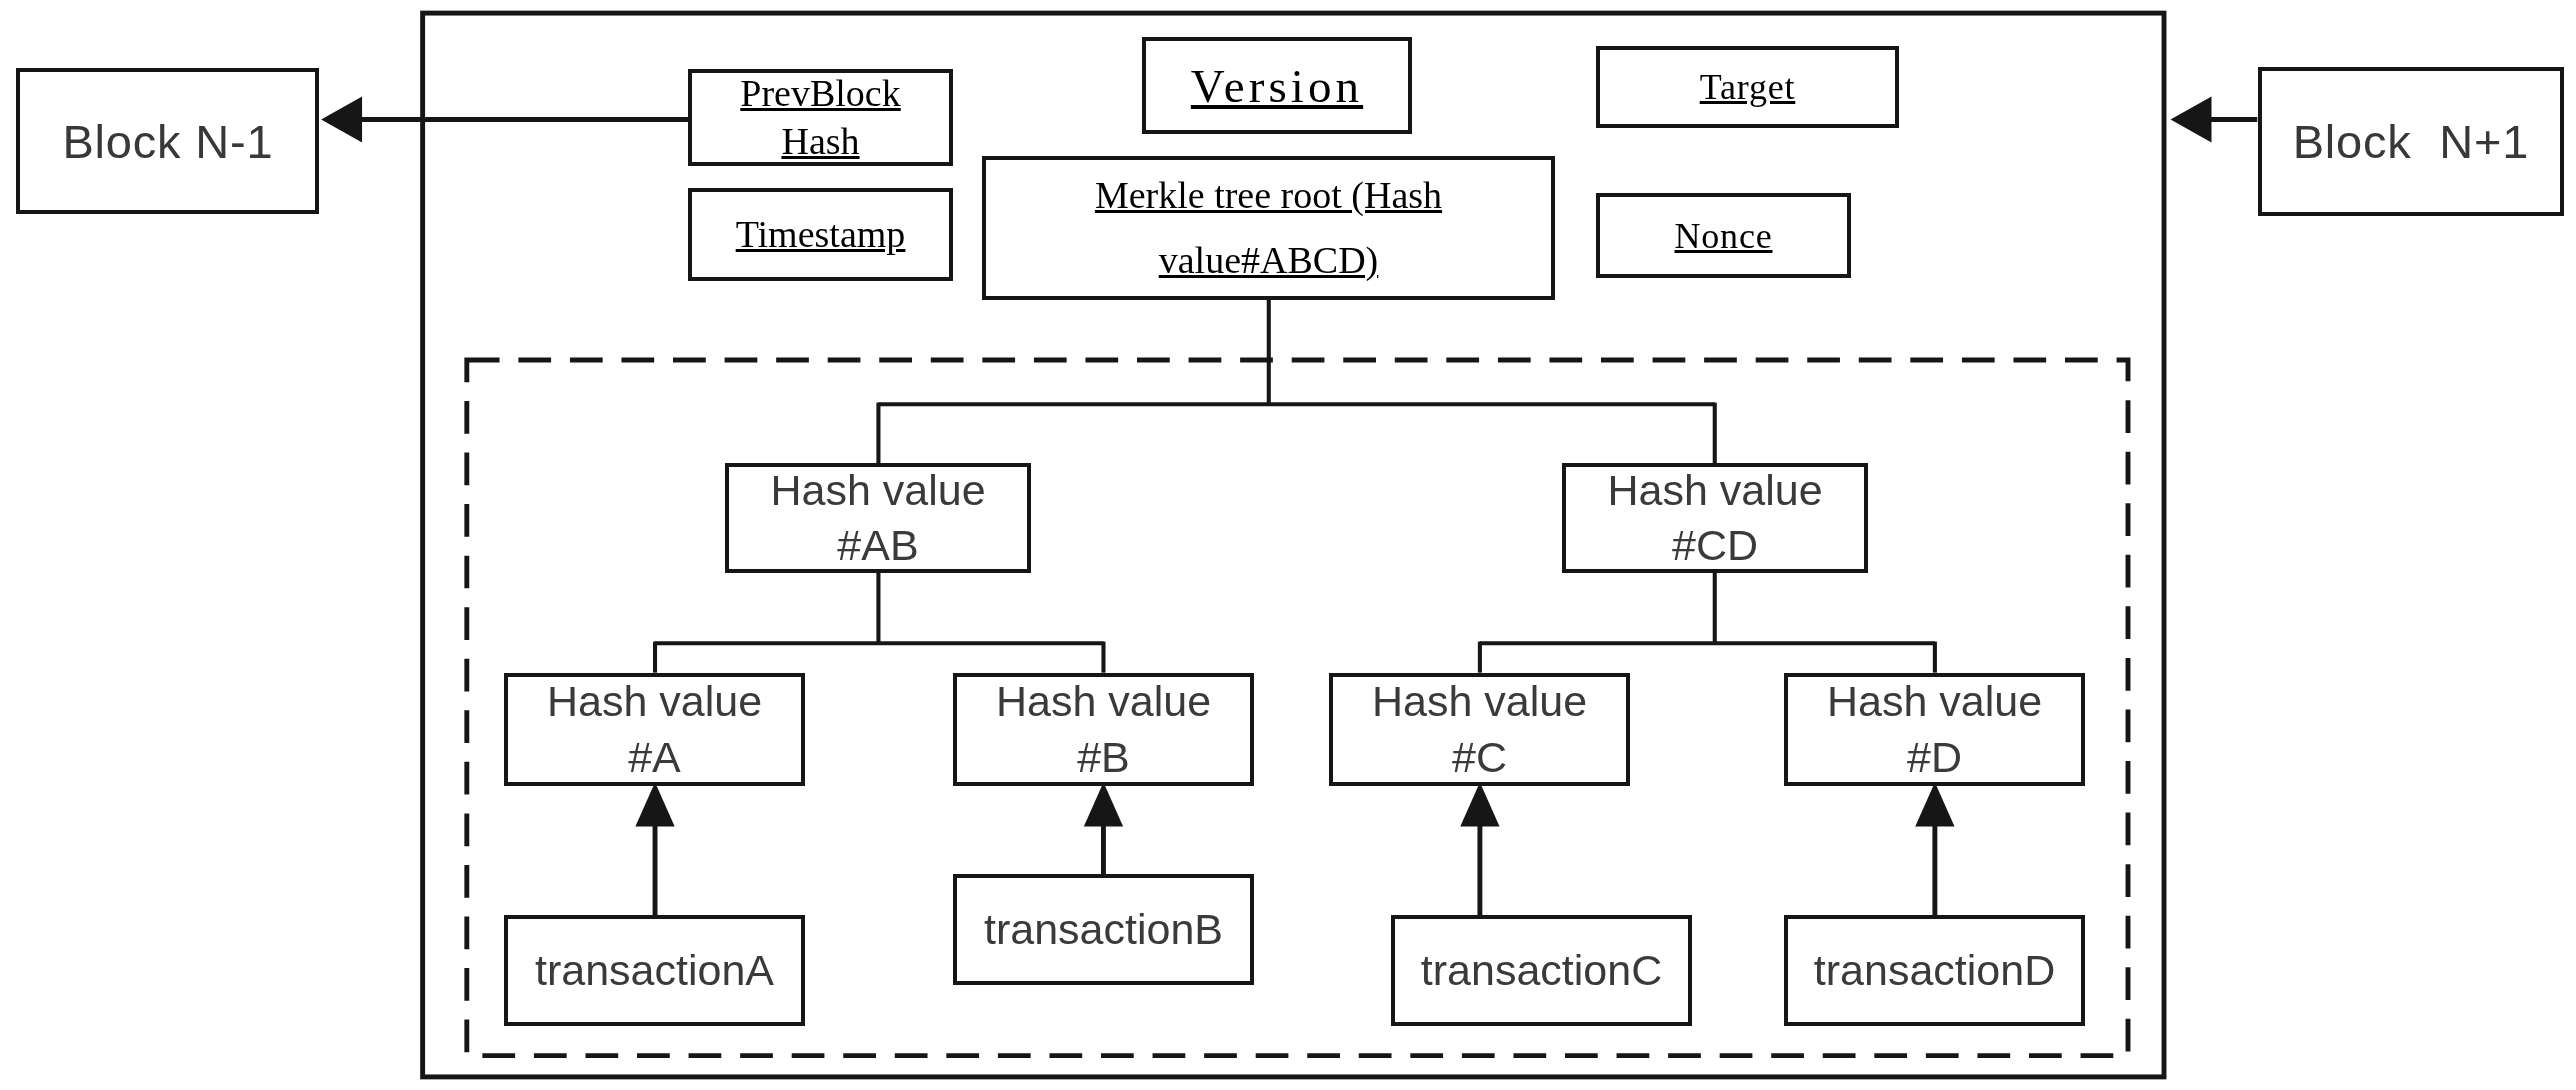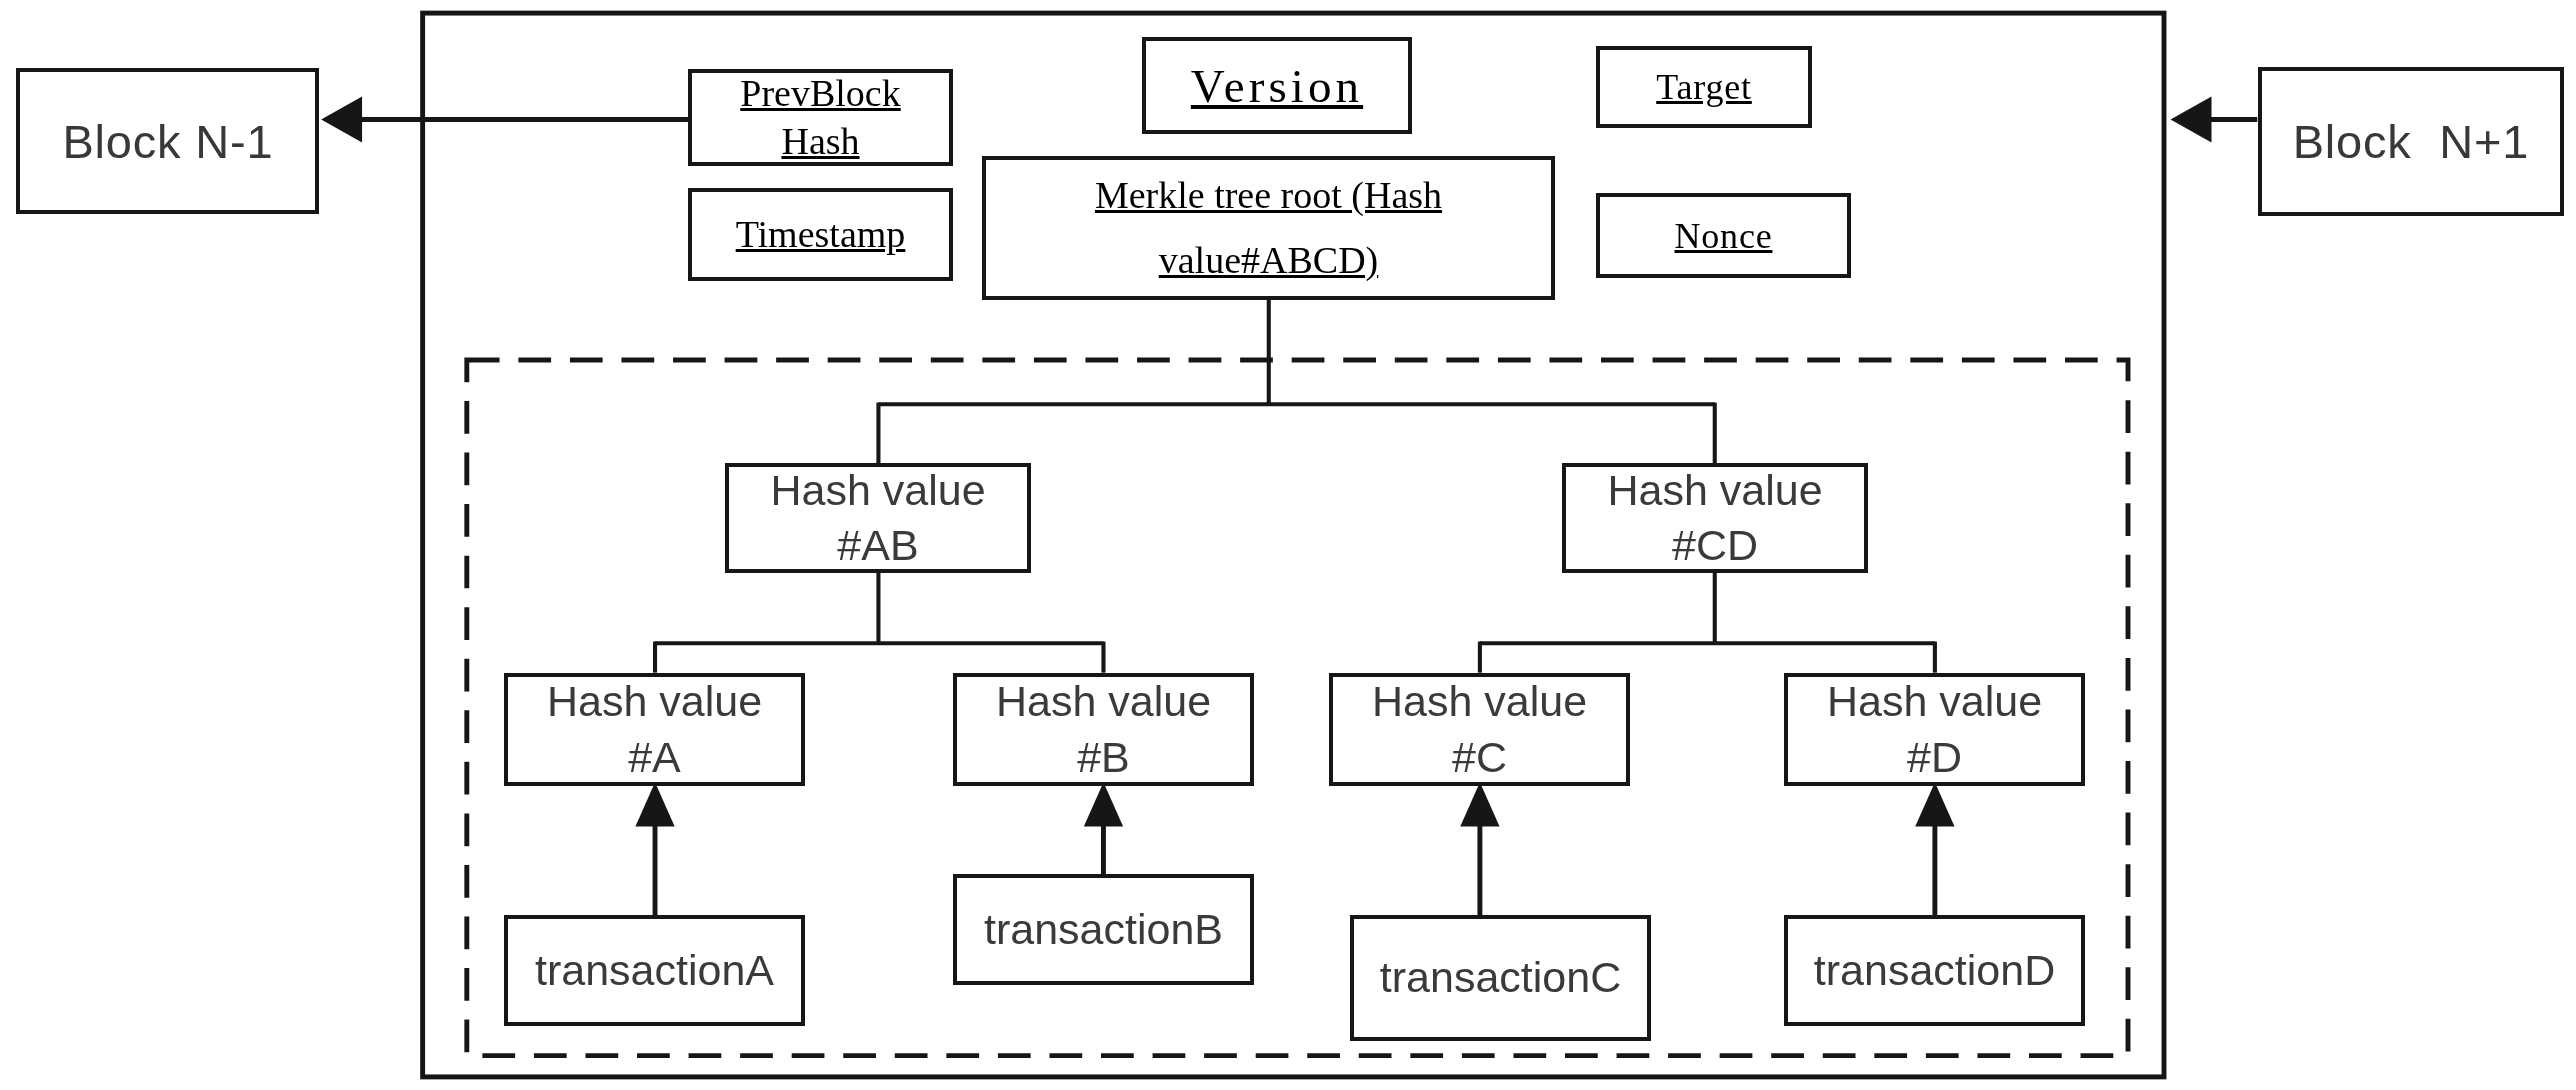--- a/index.html
+++ b/index.html
@@ -73,21 +73,21 @@
 <div class="box b5 serif f-prev" style="left:688px;top:69px;width:265px;height:97px">
   <span>PrevBlock</span>
   <span>Hash</span>
 </div>
 <div class="box b5 serif f-prev" style="left:688px;top:188px;width:265px;height:93px">
   <span>Timestamp</span>
 </div>
 <div class="box b5 serif f-version" style="left:1142px;top:37px;width:270px;height:97px">
   <span>Version</span>
 </div>
-<div class="box b5 serif f-small" style="left:1596px;top:46px;width:216px;height:82px">
+<div class="box b5 serif f-small" style="left:1596px;top:46px;width:303px;height:82px">
   <span>Target</span>
 </div>
 <div class="box b5 serif f-small" style="left:1596px;top:193px;width:255px;height:85px">
   <span>Nonce</span>
 </div>
 <div class="box b5 serif f-merkle" style="left:982px;top:156px;width:573px;height:144px">
   <span>Merkle tree root (Hash</span>
   <span>value#ABCD)</span>
 </div>
 
@@ -116,19 +116,19 @@
   <span>Hash value</span>
   <span>#D</span>
 </div>
 
 <div class="box b5 sans" style="left:504px;top:915px;width:301px;height:111px">
   <span>transactionA</span>
 </div>
 <div class="box b5 sans" style="left:953px;top:874px;width:301px;height:111px">
   <span>transactionB</span>
 </div>
-<div class="box b5 sans" style="left:1350px;top:915px;width:301px;height:126px">
+<div class="box b5 sans" style="left:1391px;top:915px;width:301px;height:111px">
   <span>transactionC</span>
 </div>
 <div class="box b5 sans" style="left:1784px;top:915px;width:301px;height:111px">
   <span>transactionD</span>
 </div>
 
 
 </body></html>

